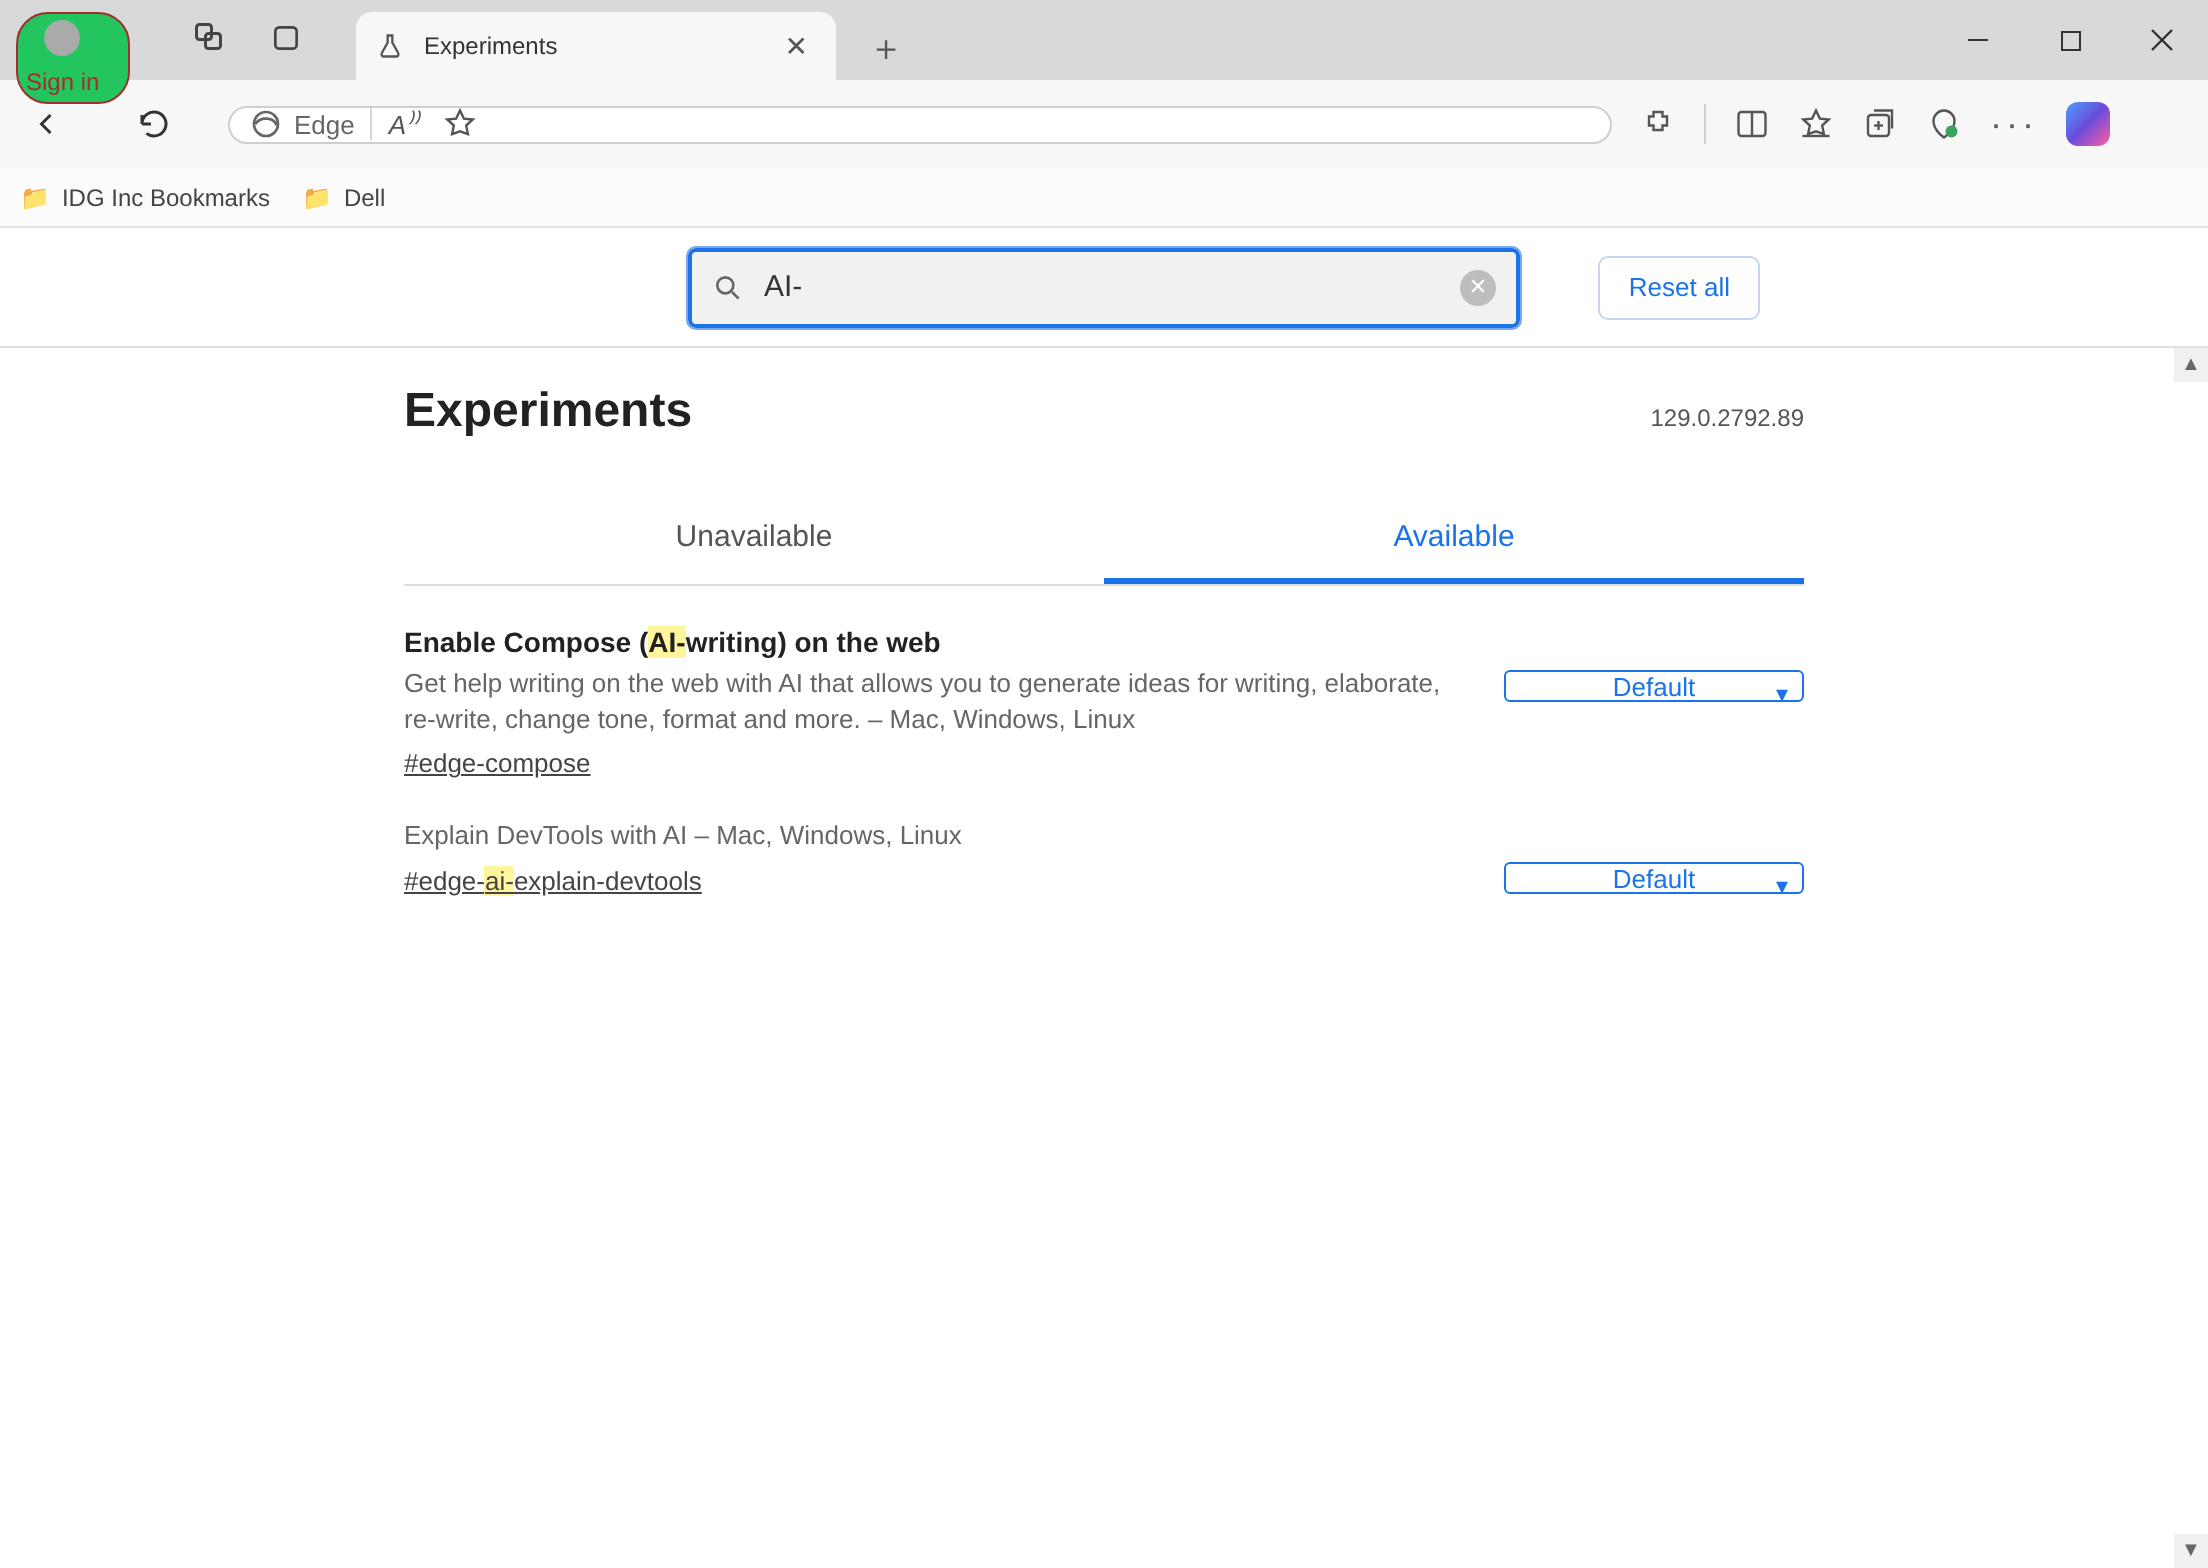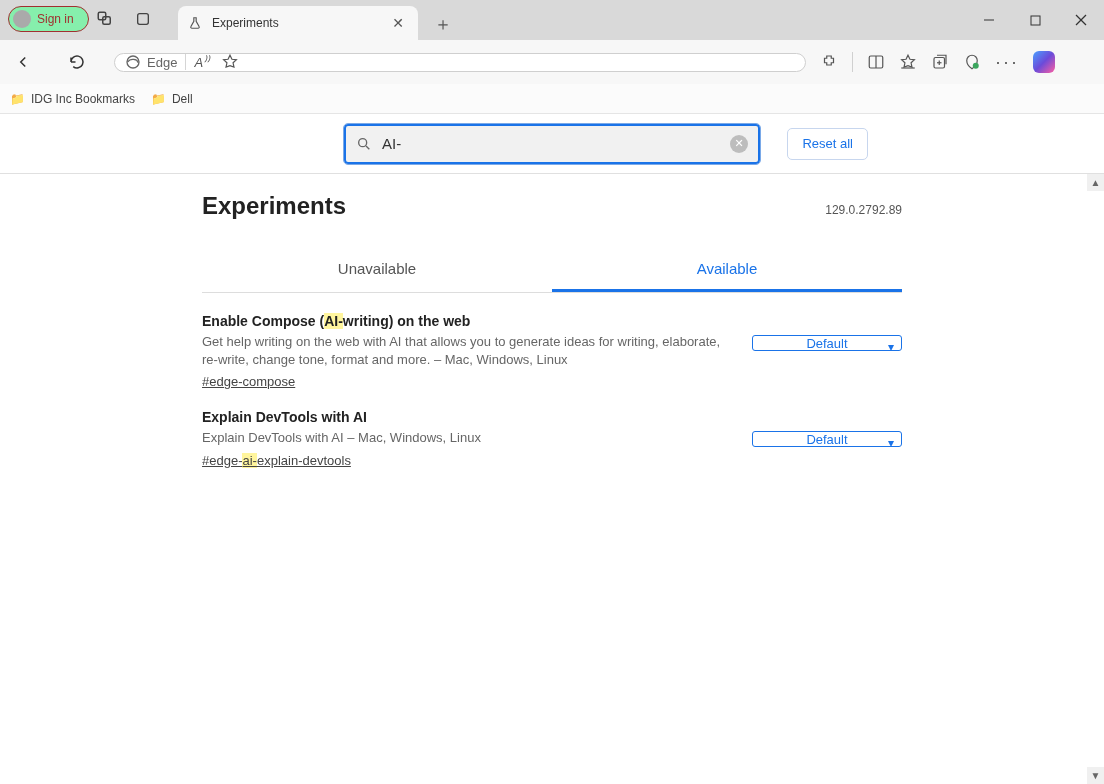--- a/index.html
+++ b/index.html
@@ -24,21 +24,22 @@
   .signin-pill {
     position: absolute;
     left: 8px;
     top: 6px;
     display: flex;
     align-items: center;
     gap: 6px;
     border: 1px solid #a03030;
     border-radius: 16px;
     padding: 3px 14px 3px 4px;
-    background: #86efac;
+    background: #22c55e;
+    flex-direction: column;
   }
   .avatar-circle {
     width: 18px;
     height: 18px;
     border-radius: 50%;
     background: #aaa;
     display: inline-block;
   }
   .signin-text {
     color: #a03030;
@@ -241,21 +242,21 @@
     border-radius: 50%;
     background: #bdbdbd;
     color: #fff;
     display: flex;
     align-items: center;
     justify-content: center;
     font-size: 11px;
   }
   .reset-btn {
     position: absolute;
-    right: 236px;
+    right: 224px;
     height: 32px;
     border: 1px solid #c7d6ee;
     border-radius: 5px;
     background: #fff;
     color: #1a73e8;
     font-size: 13px;
     padding: 0 14px;
     cursor: pointer;
   }
 
@@ -539,23 +540,20 @@
         <div class="select-wrap">
           <select class="flag-select">
             <option>Default</option>
           </select>
         </div>
       </div>
     </div>
 
     <div class="flag-item">
       <div class="flag-left">
-        <div class="flag-title">
-          <span>Explain DevTools with AI</span><span class="hl"></span><span></span>
-        </div>
         <div class="flag-desc">Explain DevTools with AI – Mac, Windows, Linux</div>
         <a href="#" class="flag-link">
           <span>#edge-</span><span class="hl">ai-</span><span>explain-devtools</span>
         </a>
       </div>
       <div class="flag-right">
         <div class="select-wrap">
           <select class="flag-select">
             <option>Default</option>
           </select>

